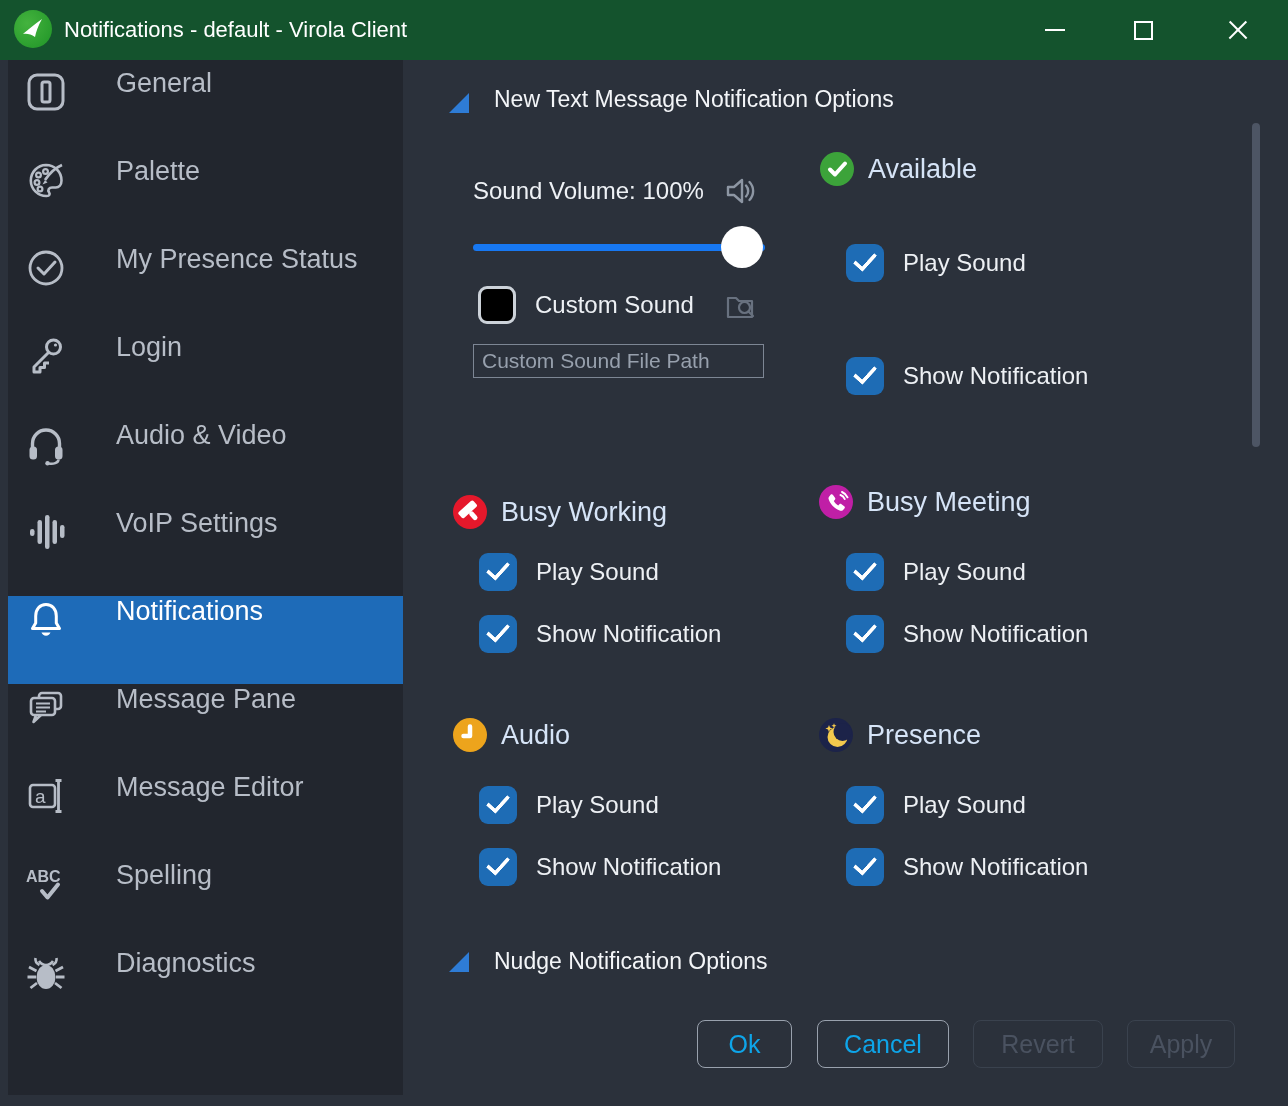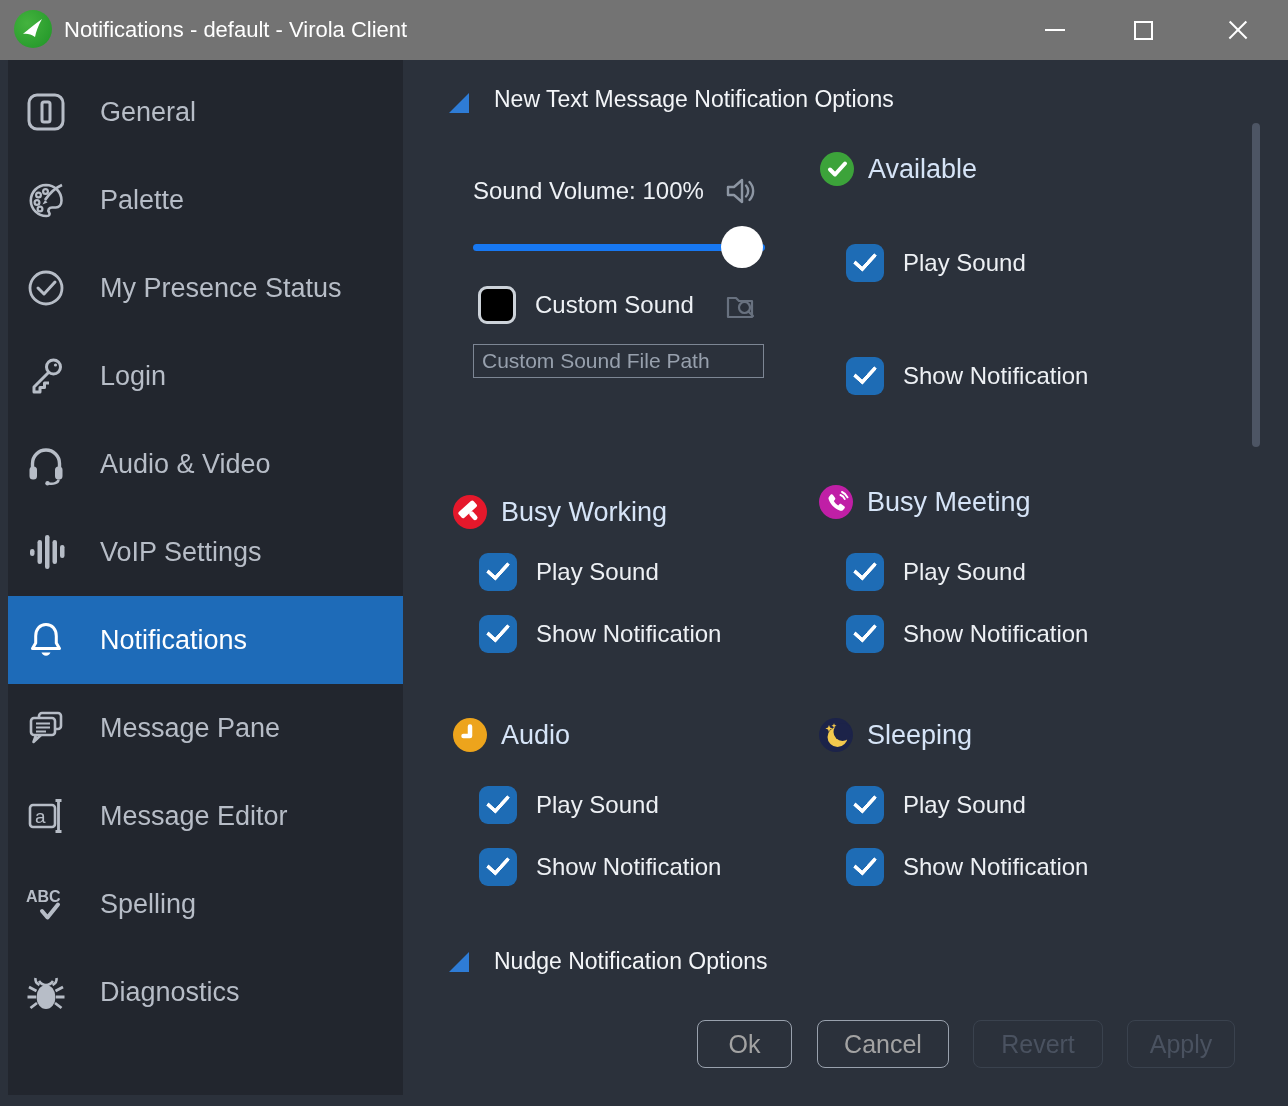--- a/index.html
+++ b/index.html
@@ -1,37 +1,37 @@
 <!DOCTYPE html>
 <html><head>
 <meta charset="utf-8">
 <style>
   * { margin:0; padding:0; box-sizing:border-box; }
   html,body { background:#15181d; }
   body { font-family:"Liberation Sans", sans-serif; }
   #app { position:relative; width:1288px; height:1106px; background:#2b313b; overflow:hidden; }
 
   
-  .titlebar { position:absolute; left:0; top:0; width:1288px; height:60px; background:#737373; }
+  .titlebar { position:absolute; left:0; top:0; width:1288px; height:60px; background:#14532d; }
   .logo { position:absolute; left:14px; top:10px; width:38px; height:38px; border-radius:50%;
           background:radial-gradient(circle at 35% 35%, #44b33e, #1f9427); }
   .logo svg { position:absolute; inset:0; }
   .win-title { position:absolute; left:64px; top:0; height:60px; line-height:60px;
                font-size:22px; color:#ffffff; white-space:nowrap; }
   .wbtn { position:absolute; top:7px; width:46px; height:46px; display:flex; align-items:center; justify-content:center; }
   .wbtn.min { left:1032px; } .wbtn.max { left:1120px; } .wbtn.close { left:1215px; }
   .g-min { width:20px; height:2px; background:#fff; }
   .g-max { width:19px; height:19px; border:2px solid #fff; }
   .g-x { position:relative; width:26px; height:26px; }
   .g-x::before,.g-x::after { content:""; position:absolute; left:1px; top:12px; width:24px; height:2.4px; background:#fff; }
   .g-x::before { transform:rotate(45deg);} .g-x::after { transform:rotate(-45deg);}
 
   
   .sidebar { position:absolute; left:8px; top:60px; width:395px; height:1035px; background:#22262e; padding-top:8px; }
-  .side-item { height:88px; display:flex; align-items:center; padding-left:14px; gap:30px;
+  .side-item { height:88px; display:flex; align-items:flex-start; padding-left:14px; gap:46px;
                color:#b7bdc7; font-size:27px; cursor:default; }
   .side-item.selected { background:#1e6bb8; color:#ffffff; }
   .side-icon { width:48px; height:48px; flex:none; }
   .side-icon svg { width:48px; height:48px; display:block; }
   .side-label { white-space:nowrap; }
 
   
   .sec-head { position:absolute; display:flex; align-items:center; gap:25px; }
   .sec-tri { width:20px; height:20px; flex:none; }
   .sec-title { font-size:23px; color:#f3f5f8; white-space:nowrap; }
@@ -53,21 +53,21 @@
   .path-input { position:absolute; left:473px; top:344px; width:291px; height:34px; background:transparent;
        border:1px solid #7d8694; color:#e8ecf2; font-size:21px; padding:0 8px; font-family:"Liberation Sans",sans-serif; }
   .path-input::placeholder { color:#97a0ad; }
 
   .status-head { position:absolute; display:flex; align-items:center; gap:14px; }
   .status-icon { width:34px; height:34px; border-radius:50%; position:relative; flex:none; }
   .status-icon svg { position:absolute; inset:0; }
   .status-name { font-size:27px; color:#d6e4f7; white-space:nowrap; }
 
   .btn { position:absolute; top:1020px; height:48px; border-radius:8px; border:1px solid #99a1ad;
-         background:transparent; color:#a3a3a3; font-size:25px; font-family:"Liberation Sans",sans-serif;
+         background:transparent; color:#0ea5e9; font-size:25px; font-family:"Liberation Sans",sans-serif;
          display:flex; align-items:center; justify-content:center; }
   .btn.disabled { border-color:#3a424e; color:#4a5260; }
 
   .scroll-thumb { position:absolute; left:1252px; top:123px; width:8px; height:324px; border-radius:4px; background:#4d5564; }
 </style>
 </head>
 <body>
 
 <div id="app">
 
@@ -312,21 +312,21 @@
 
   <div class="status-head" style="left:819px;top:718px;">
     <span class="status-icon" style="background: rgb(28, 35, 73);">
       <svg viewBox="0 0 34 34">
           <circle cx="18.5" cy="19" r="10" fill="#f3c94d"></circle>
           <circle cx="23.5" cy="14" r="9" fill="#1c2349"></circle>
           <path d="M10 7l1 2.6 2.6 1-2.6 1-1 2.6-1-2.6-2.6-1 2.6-1z" fill="#f3c94d"></path>
           <path d="M15 5.2l.7 1.8 1.8.7-1.8.7-.7 1.8-.7-1.8-1.8-.7 1.8-.7z" fill="#f3c94d"></path>
         </svg>
     </span>
-    <span class="status-name">Sleeping</span>
+    <span class="status-name">Presence</span>
   </div>
   <div class="checkrow" style="left:846px;top:786px;">
     <span class="cb checked"></span>
     <span class="cb-label">Play Sound</span>
   </div>
   <div class="checkrow" style="left:846px;top:848px;">
     <span class="cb checked"></span>
     <span class="cb-label">Show Notification</span>
   </div>
 

